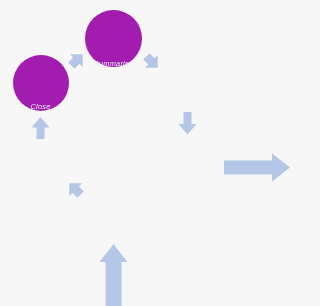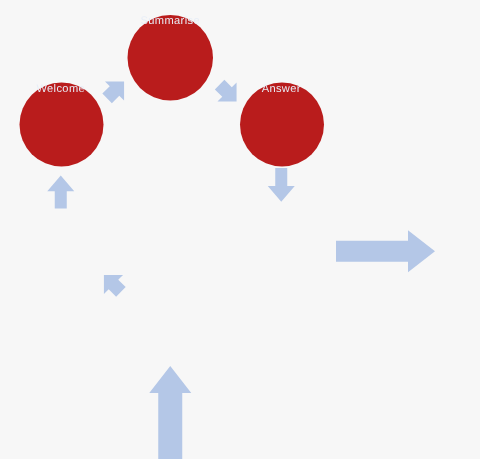--- a/index.html
+++ b/index.html
@@ -15,25 +15,26 @@
   }
   #diagram-root {
     position: relative;
     width: 300px;
     height: 306px;
     background: #f7f7f7;
   }
   .node {
     position: absolute;
     border-radius: 50%;
-    background: #b91c1c;
+    background: #a21caf;
     display: flex;
-    align-items: flex-start;
+    align-items: flex-end;
     justify-content: center;
     box-sizing: border-box;
+    font-style: italic;
   }
   .node-label {
     color: #e8eef7;
     font-family: "Liberation Sans", sans-serif;
     font-size: 7.4px;
     font-weight: 400;
     letter-spacing: 0.25px;
     text-align: center;
     line-height: 1;
     user-select: none;
@@ -82,23 +83,20 @@
     <g transform="translate(76,190) rotate(-45)">
       <path d="M -4.5 6.5 L -4.5 -0.5 L -9 -0.5 L 0 -9.5 L 9 -0.5 L 4.5 -0.5 L 4.5 6.5 Z" fill="#b4c7e7"></path>
     </g>
   </svg>
 
   <div class="node" style="left:85px; top:10px; width:57px; height:57px;">
     <span class="node-label">Summarise</span>
   </div>
 
   <div class="node" style="left:12.5px; top:54.5px; width:56px; height:56px;">
-    <span class="node-label">Welcome</span>
+    <span class="node-label">Close</span>
   </div>
 
-  <div class="node" style="left:159.5px; top:54.5px; width:56px; height:56px;">
-    <span class="node-label">Answer</span>
-  </div>
 
 
 
 
 </div>
 
 </body></html>

